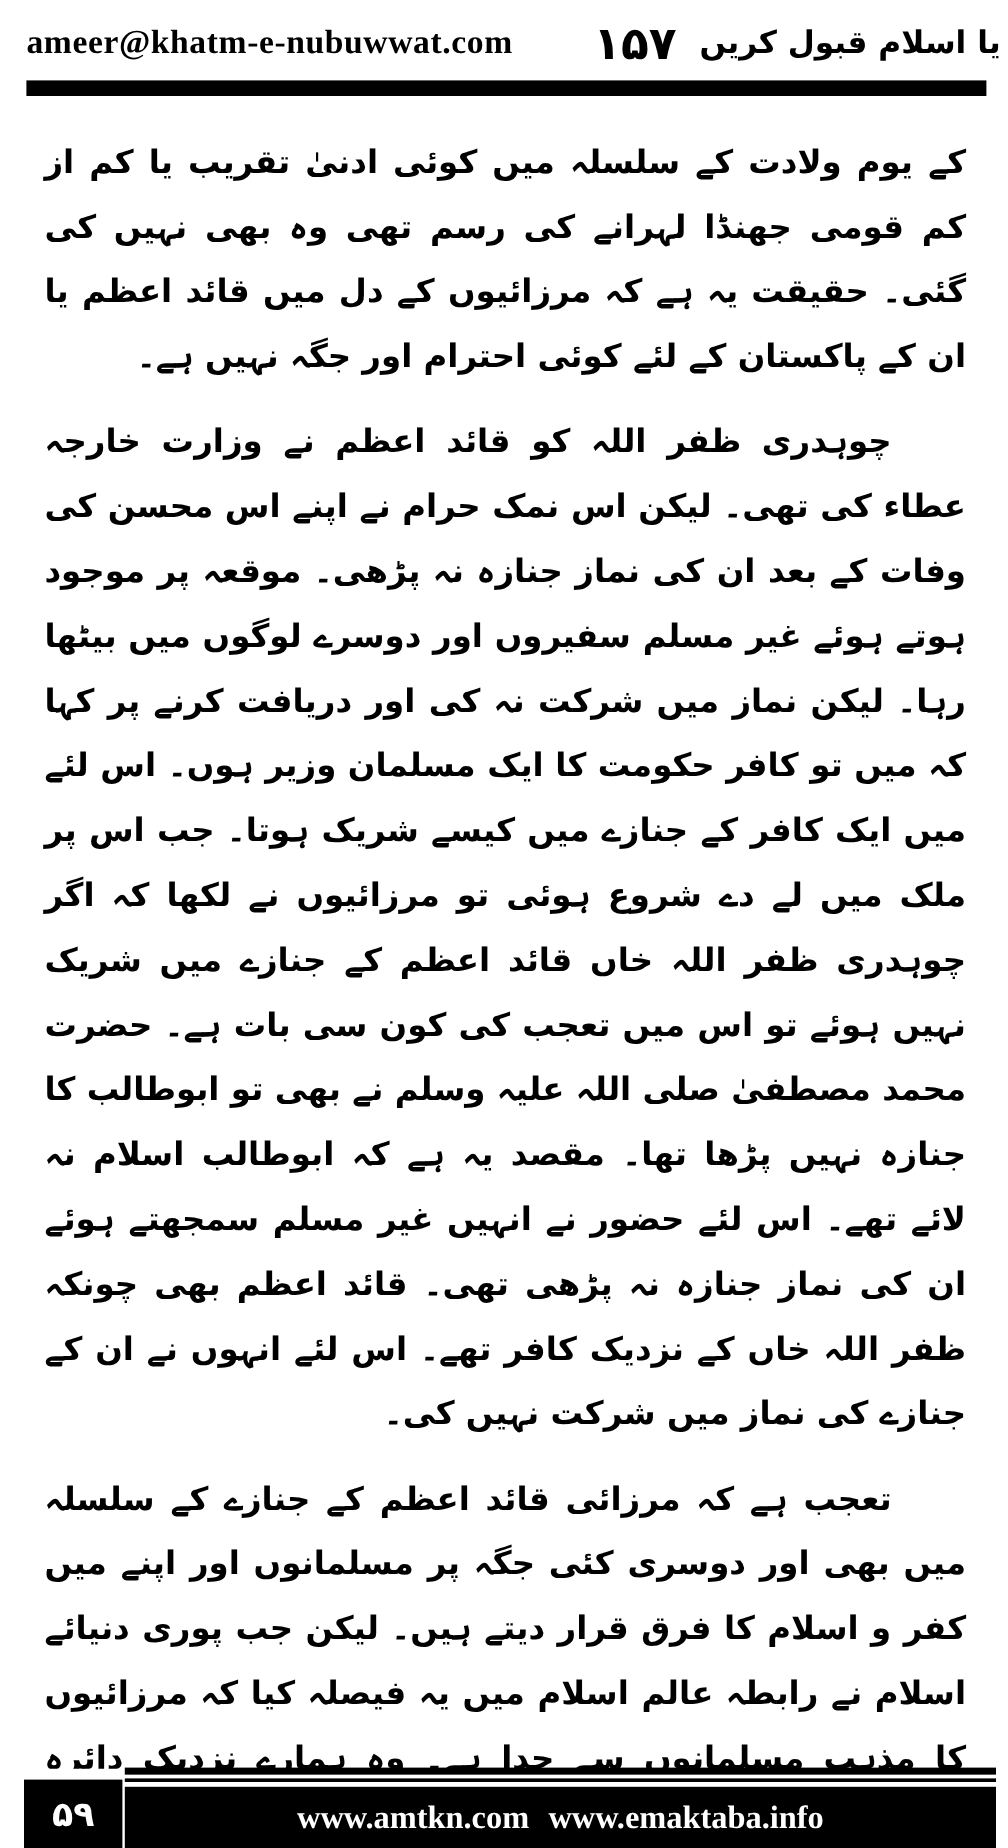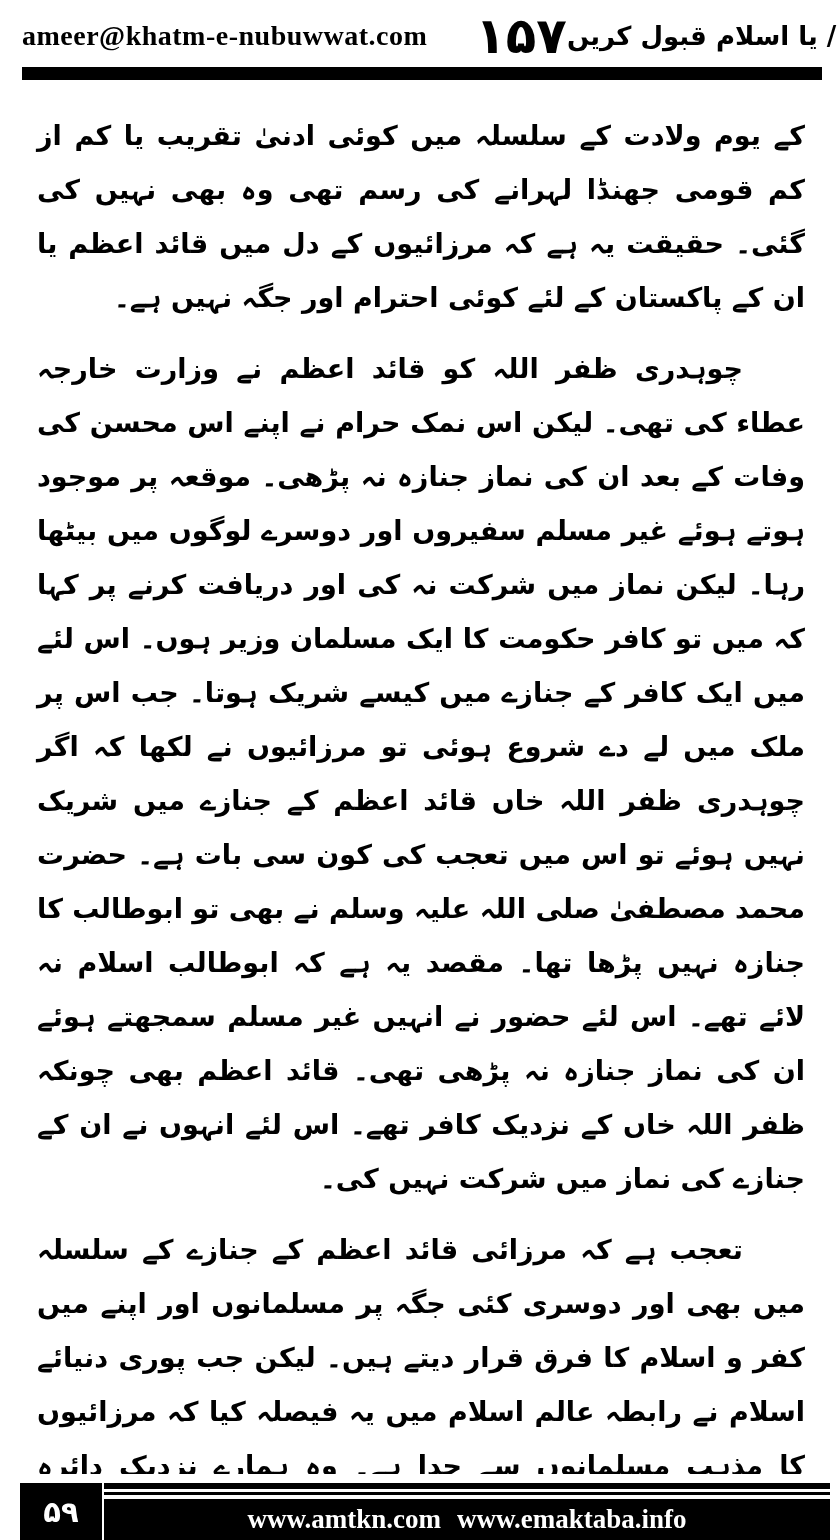--- a/index.html
+++ b/index.html
@@ -13,33 +13,33 @@
     position: relative;
     width: 840px; height: 1540px;
     background: #ffffff;
     overflow: hidden;
   }
 
   
   .header {
     position: absolute;
     top: 10px; left: 22px; right: 18px; height: 52px;
-    display: flex; align-items: center;
+    display: flex; align-items: center; gap: 19px;
   }
   .header-email {
     font-family: "Liberation Serif", serif;
     font-weight: bold;
     font-size: 28px;
     letter-spacing: 0.5px;
     white-space: nowrap;
   }
   .header-pagenum {
     font-family: "DejaVu Sans", sans-serif;
     font-weight: bold;
-    font-size: 50px;
+    font-size: 38px;
     margin-left: 48px;
     direction: rtl;
     white-space: nowrap;
   }
   .header-title {
     margin-left: auto;
     direction: rtl;
     font-weight: bold;
     font-size: 26px;
     white-space: nowrap;
@@ -82,21 +82,21 @@
   }
   .footer-right {
     position: absolute;
     left: 104px; right: 10px; bottom: 0;
   }
   .rule-thick { height: 6px; background: #000; }
   .rule-gap   { height: 3px; background: #fff; }
   .rule-thin  { height: 3px; background: #000; }
   .rule-gap2  { height: 4px; background: #fff; }
   .url-bar {
-    height: 41px;
+    height: 51px;
     background: #000;
     color: #fff;
     display: flex; align-items: center; justify-content: center;
     gap: 16px;
     font-family: "Liberation Serif", serif;
     font-weight: bold;
     font-size: 27px;
     white-space: nowrap;
   }
 </style>

